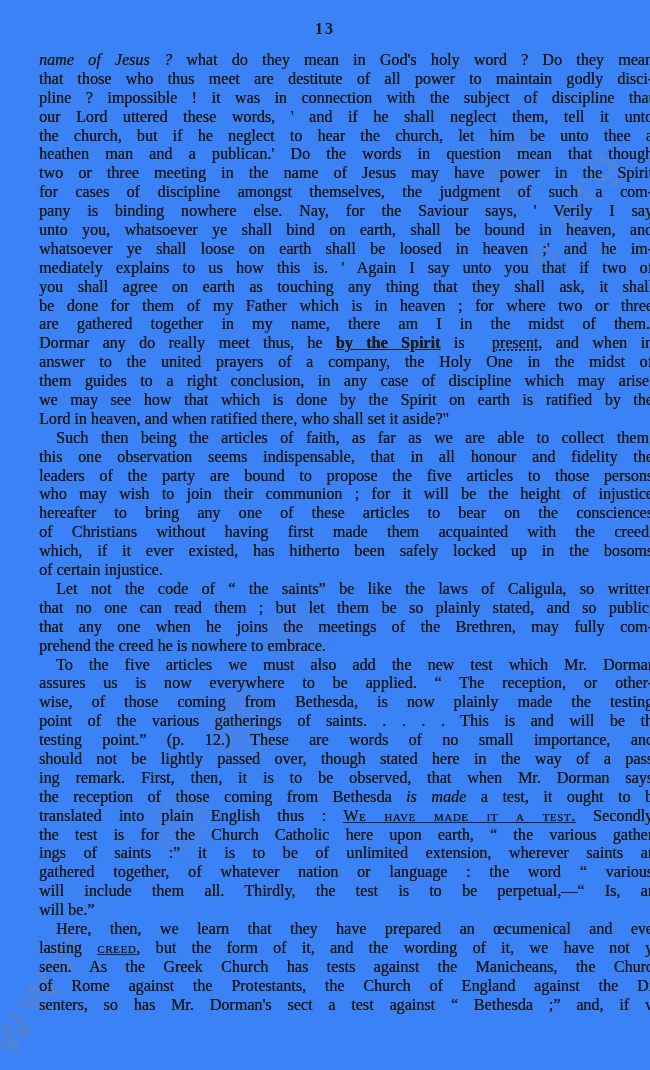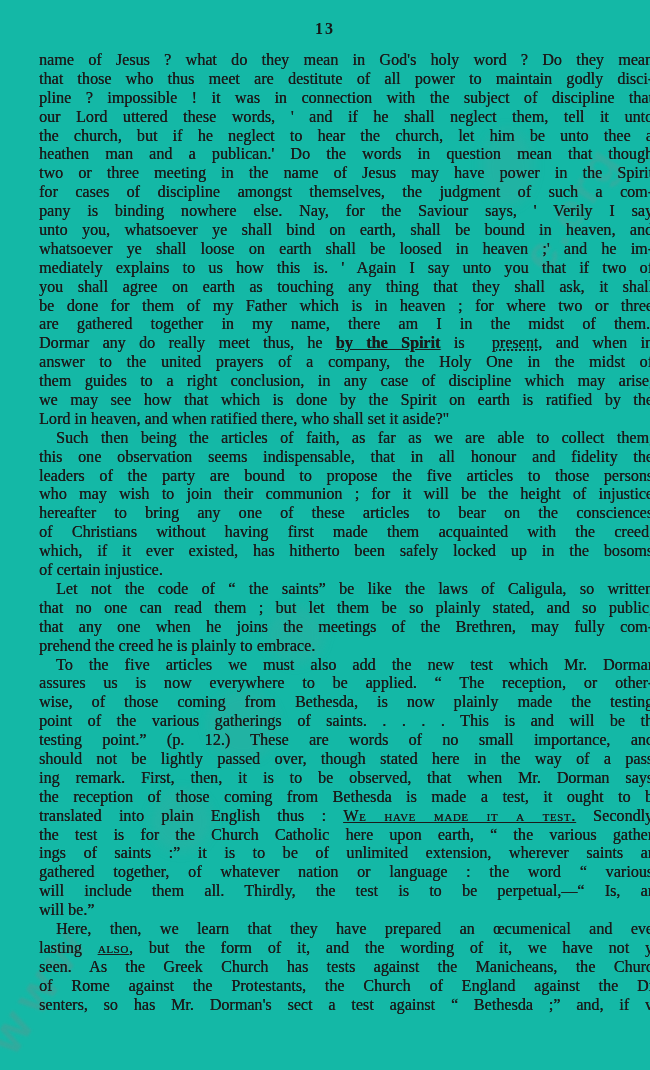--- a/index.html
+++ b/index.html
@@ -1,38 +1,38 @@
 <!DOCTYPE html>
 <html><head>
 <meta charset="utf-8">
 <title>Scanned book page</title>
 <style>
   html,body{margin:0;padding:0;}
   body{
     width:650px;height:1070px;background:#ffffff;overflow:hidden;position:relative;
     font-family:"Liberation Serif","DejaVu Serif",serif;color:#1b1b1b;
   }
-  .page{position:absolute;inset:0;background:#14b8a6;padding-left:32px;}
+  .page{position:absolute;inset:0;background:#3b82f6;padding-left:32px;}
   .page-number{
     position:absolute;top:20px;left:0;width:650px;text-align:center;
     font-size:16px;font-weight:bold;letter-spacing:2px;color:#161616;
   }
   .text-block{
     position:absolute;top:51px;left:39px;width:614px;
     font-size:16.1px;line-height:18.9px;
     text-shadow:0.25px 0 0 currentColor;
   }
   .para{margin:0;padding:0;}
   .line{
     text-align:justify;text-align-last:justify;
     height:18.9px;overflow:hidden;white-space:nowrap0;
   }
   .line.last{text-align-last:left;}
   .line.fi{text-indent:17px;}
-  .i{}
+  .i{font-style:italic;}
   .sc{font-variant:small-caps;letter-spacing:0.6px;text-decoration:underline;}
   .u{text-decoration:underline;font-weight:bold;}
   .ud{text-decoration:underline dotted;margin-left:14px;}
   
   .wm{
     position:absolute;font-family:"Liberation Sans","DejaVu Sans",sans-serif;
     font-weight:bold;color:rgba(130,130,130,0.26);pointer-events:none;
     filter:blur(1.2px);
   }
   .wm1{left:24px;top:1006px;font-size:50px;letter-spacing:9px;
@@ -91,40 +91,40 @@
         <div class="line"><span>who may wish to join their communion ; for it will be the height of injustice</span></div>
         <div class="line"><span>hereafter to bring any one of these articles to bear on the consciences</span></div>
         <div class="line"><span>of Christians without having first made them acquainted with the creed,</span></div>
         <div class="line"><span>which, if it ever existed, has hitherto been safely locked up in the bosoms</span></div>
         <div class="line last"><span>of certain injustice.</span></div>
       </div>
       <div class="para">
         <div class="line fi"><span>Let not the code of “ the saints” be like the laws of Caligula, so written</span></div>
         <div class="line"><span>that no one can read them ; but let them be so plainly stated, and so public,</span></div>
         <div class="line"><span>that any one when he joins the meetings of the Brethren, may fully com-</span></div>
-        <div class="line last"><span>prehend the creed he is plainly to embrace.</span></div>
+        <div class="line last"><span>prehend the creed he is nowhere to embrace.</span></div>
       </div>
       <div class="para">
         <div class="line fi"><span>To the five articles we must also add the new test which Mr. Dormar</span></div>
         <div class="line"><span>assures us is now everywhere to be applied. “ The reception, or other-</span></div>
         <div class="line"><span>wise, of those coming from Bethesda, is now plainly made the testing</span></div>
         <div class="line"><span>point of the various gatherings of saints. . . . . This is and will be th</span></div>
         <div class="line"><span>testing point.” (p. 12.) These are words of no small importance, anc</span></div>
         <div class="line"><span>should not be lightly passed over, though stated here in the way of a pass</span></div>
         <div class="line"><span>ing remark. First, then, it is to be observed, that when Mr. Dorman says</span></div>
         <div class="line"><span>the reception of those coming from Bethesda </span><span class="i">is made</span><span> a test, it ought to b</span></div>
         <div class="line"><span>translated into plain English thus : </span><span class="sc">We have made it a test.</span><span> Secondly</span></div>
         <div class="line"><span>the test is for the Church Catholic here upon earth, “ the various gather</span></div>
         <div class="line"><span>ings of saints :” it is to be of unlimited extension, wherever saints ar</span></div>
         <div class="line"><span>gathered together, of whatever nation or language : the word “ various</span></div>
         <div class="line"><span>will include them all. Thirdly, the test is to be perpetual,—“ Is, ar</span></div>
         <div class="line last"><span>will be.”</span></div>
       </div>
       <div class="para">
         <div class="line fi"><span>Here, then, we learn that they have prepared an œcumenical and eve</span></div>
-        <div class="line"><span>lasting </span><span class="sc">also</span><span>, but the form of it, and the wording of it, we have not y</span></div>
+        <div class="line"><span>lasting </span><span class="sc">creed</span><span>, but the form of it, and the wording of it, we have not y</span></div>
         <div class="line"><span>seen. As the Greek Church has tests against the Manicheans, the Churc</span></div>
         <div class="line"><span>of Rome against the Protestants, the Church of England against the Di</span></div>
         <div class="line"><span>senters, so has Mr. Dorman's sect a test against “ Bethesda ;” and, if v</span></div>
       </div>
     </div>
 
 </div>
 
 </body></html>

